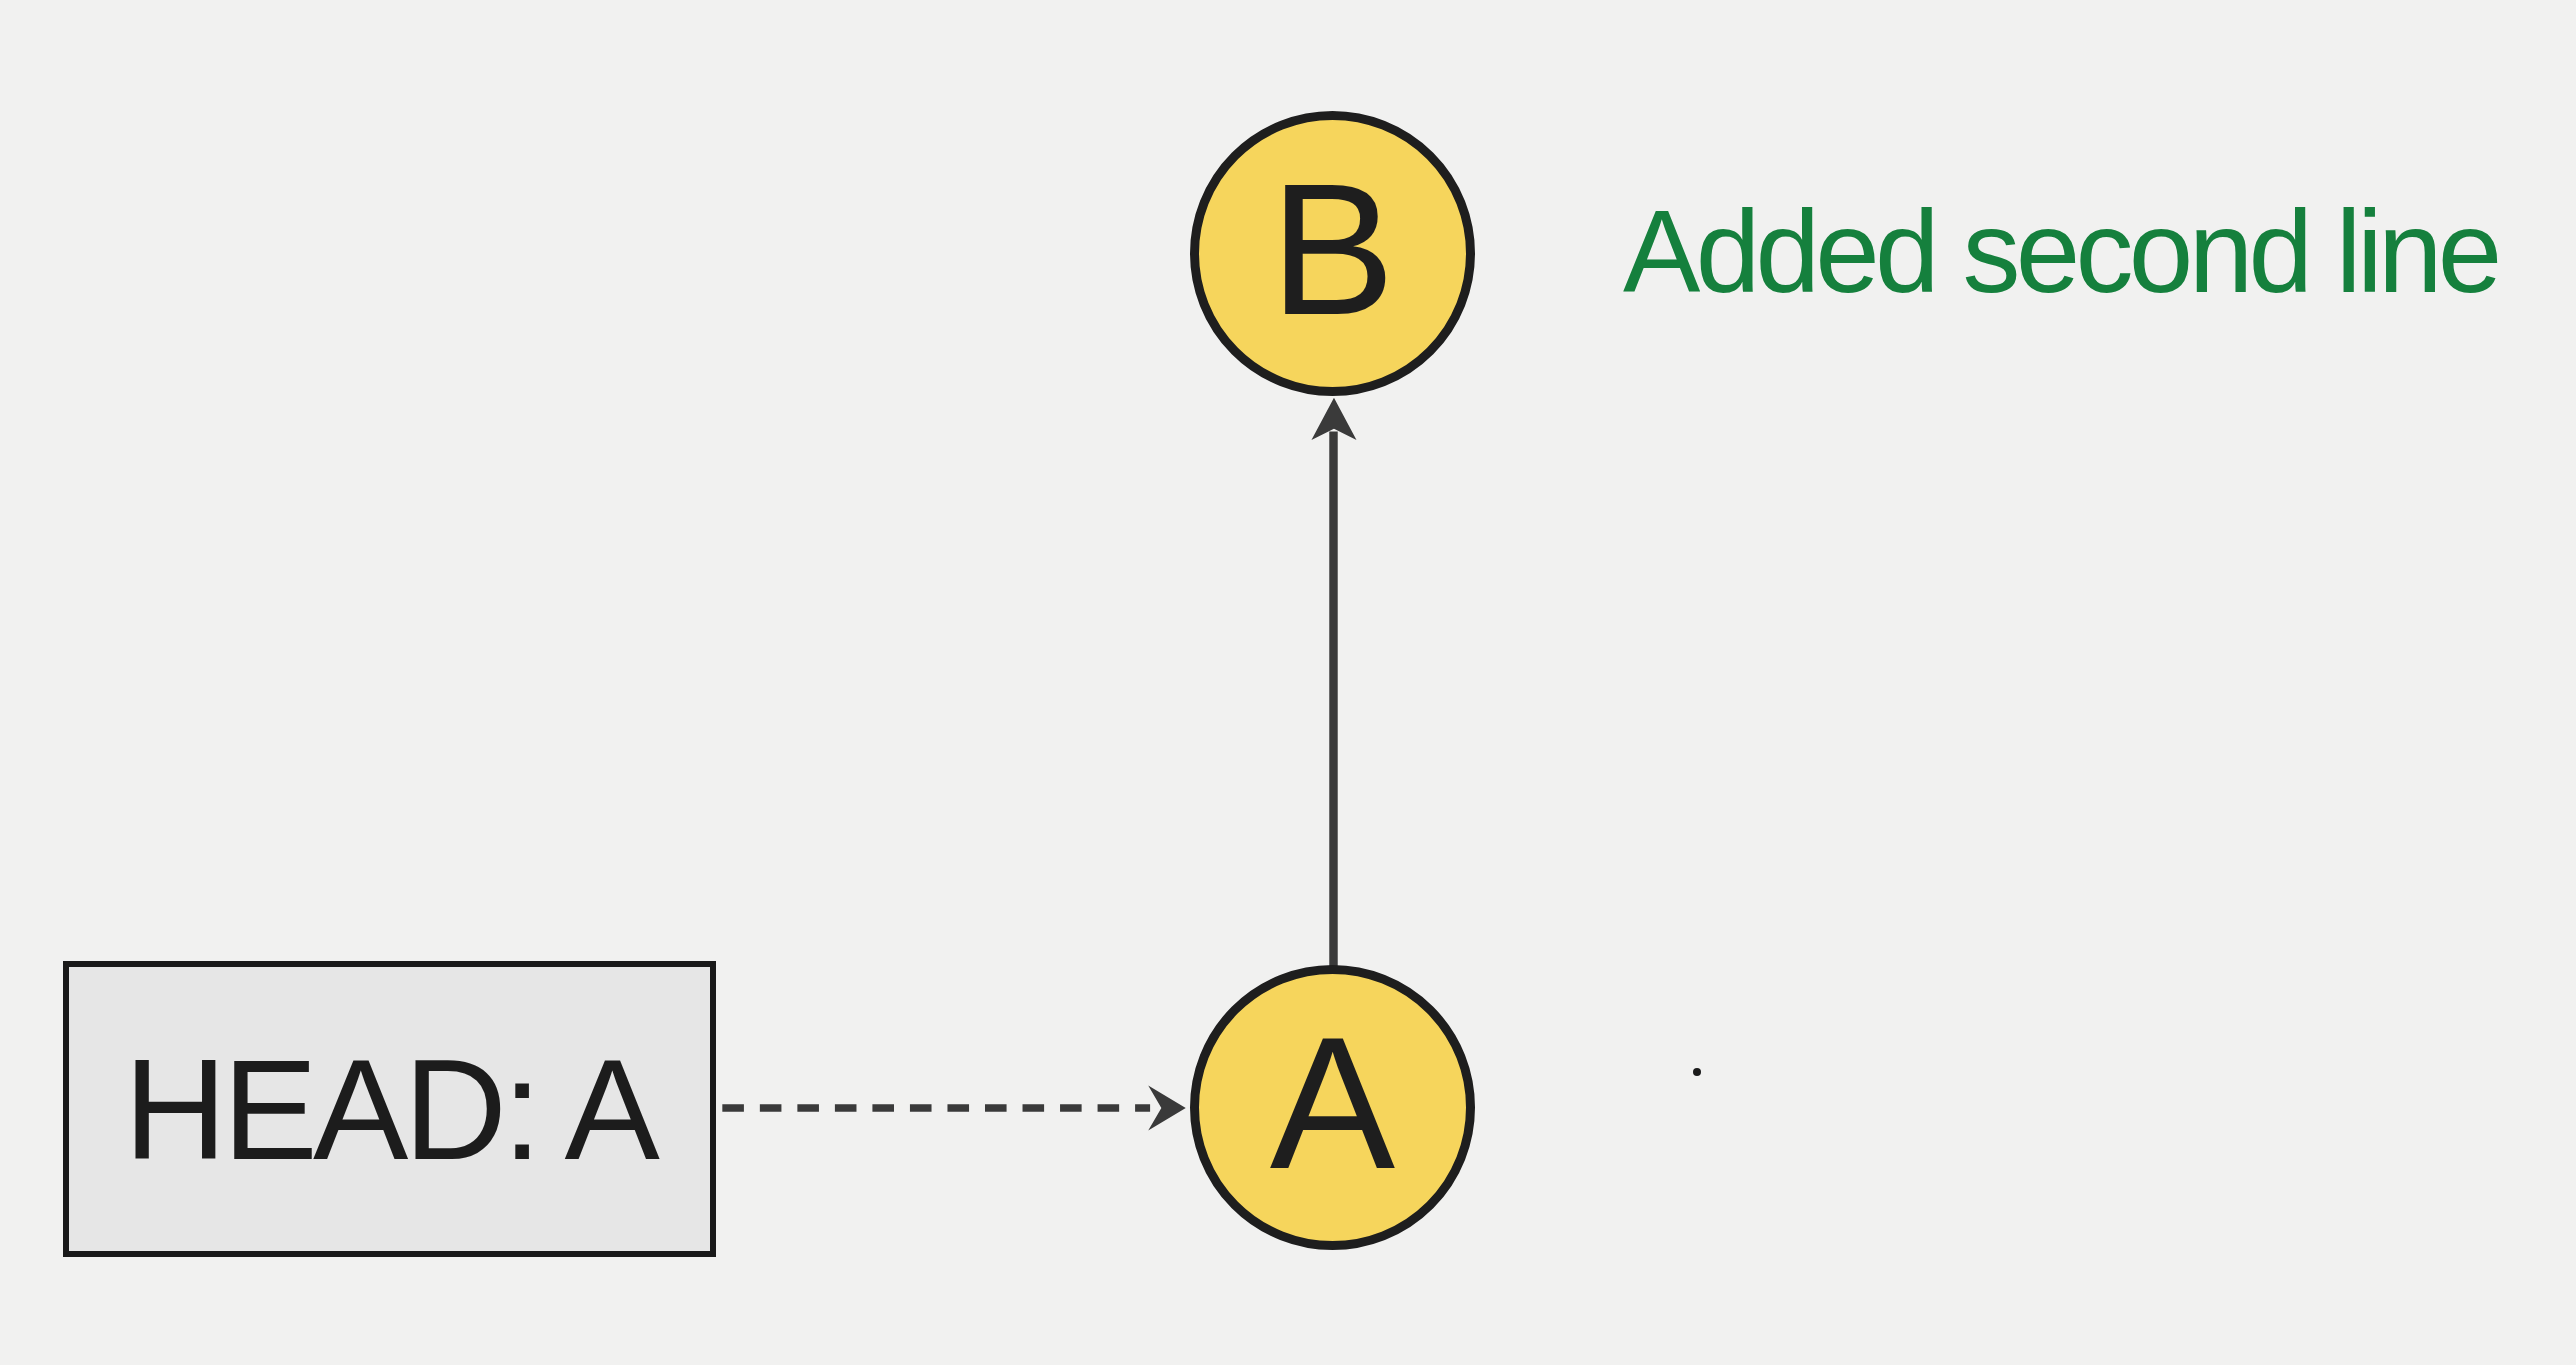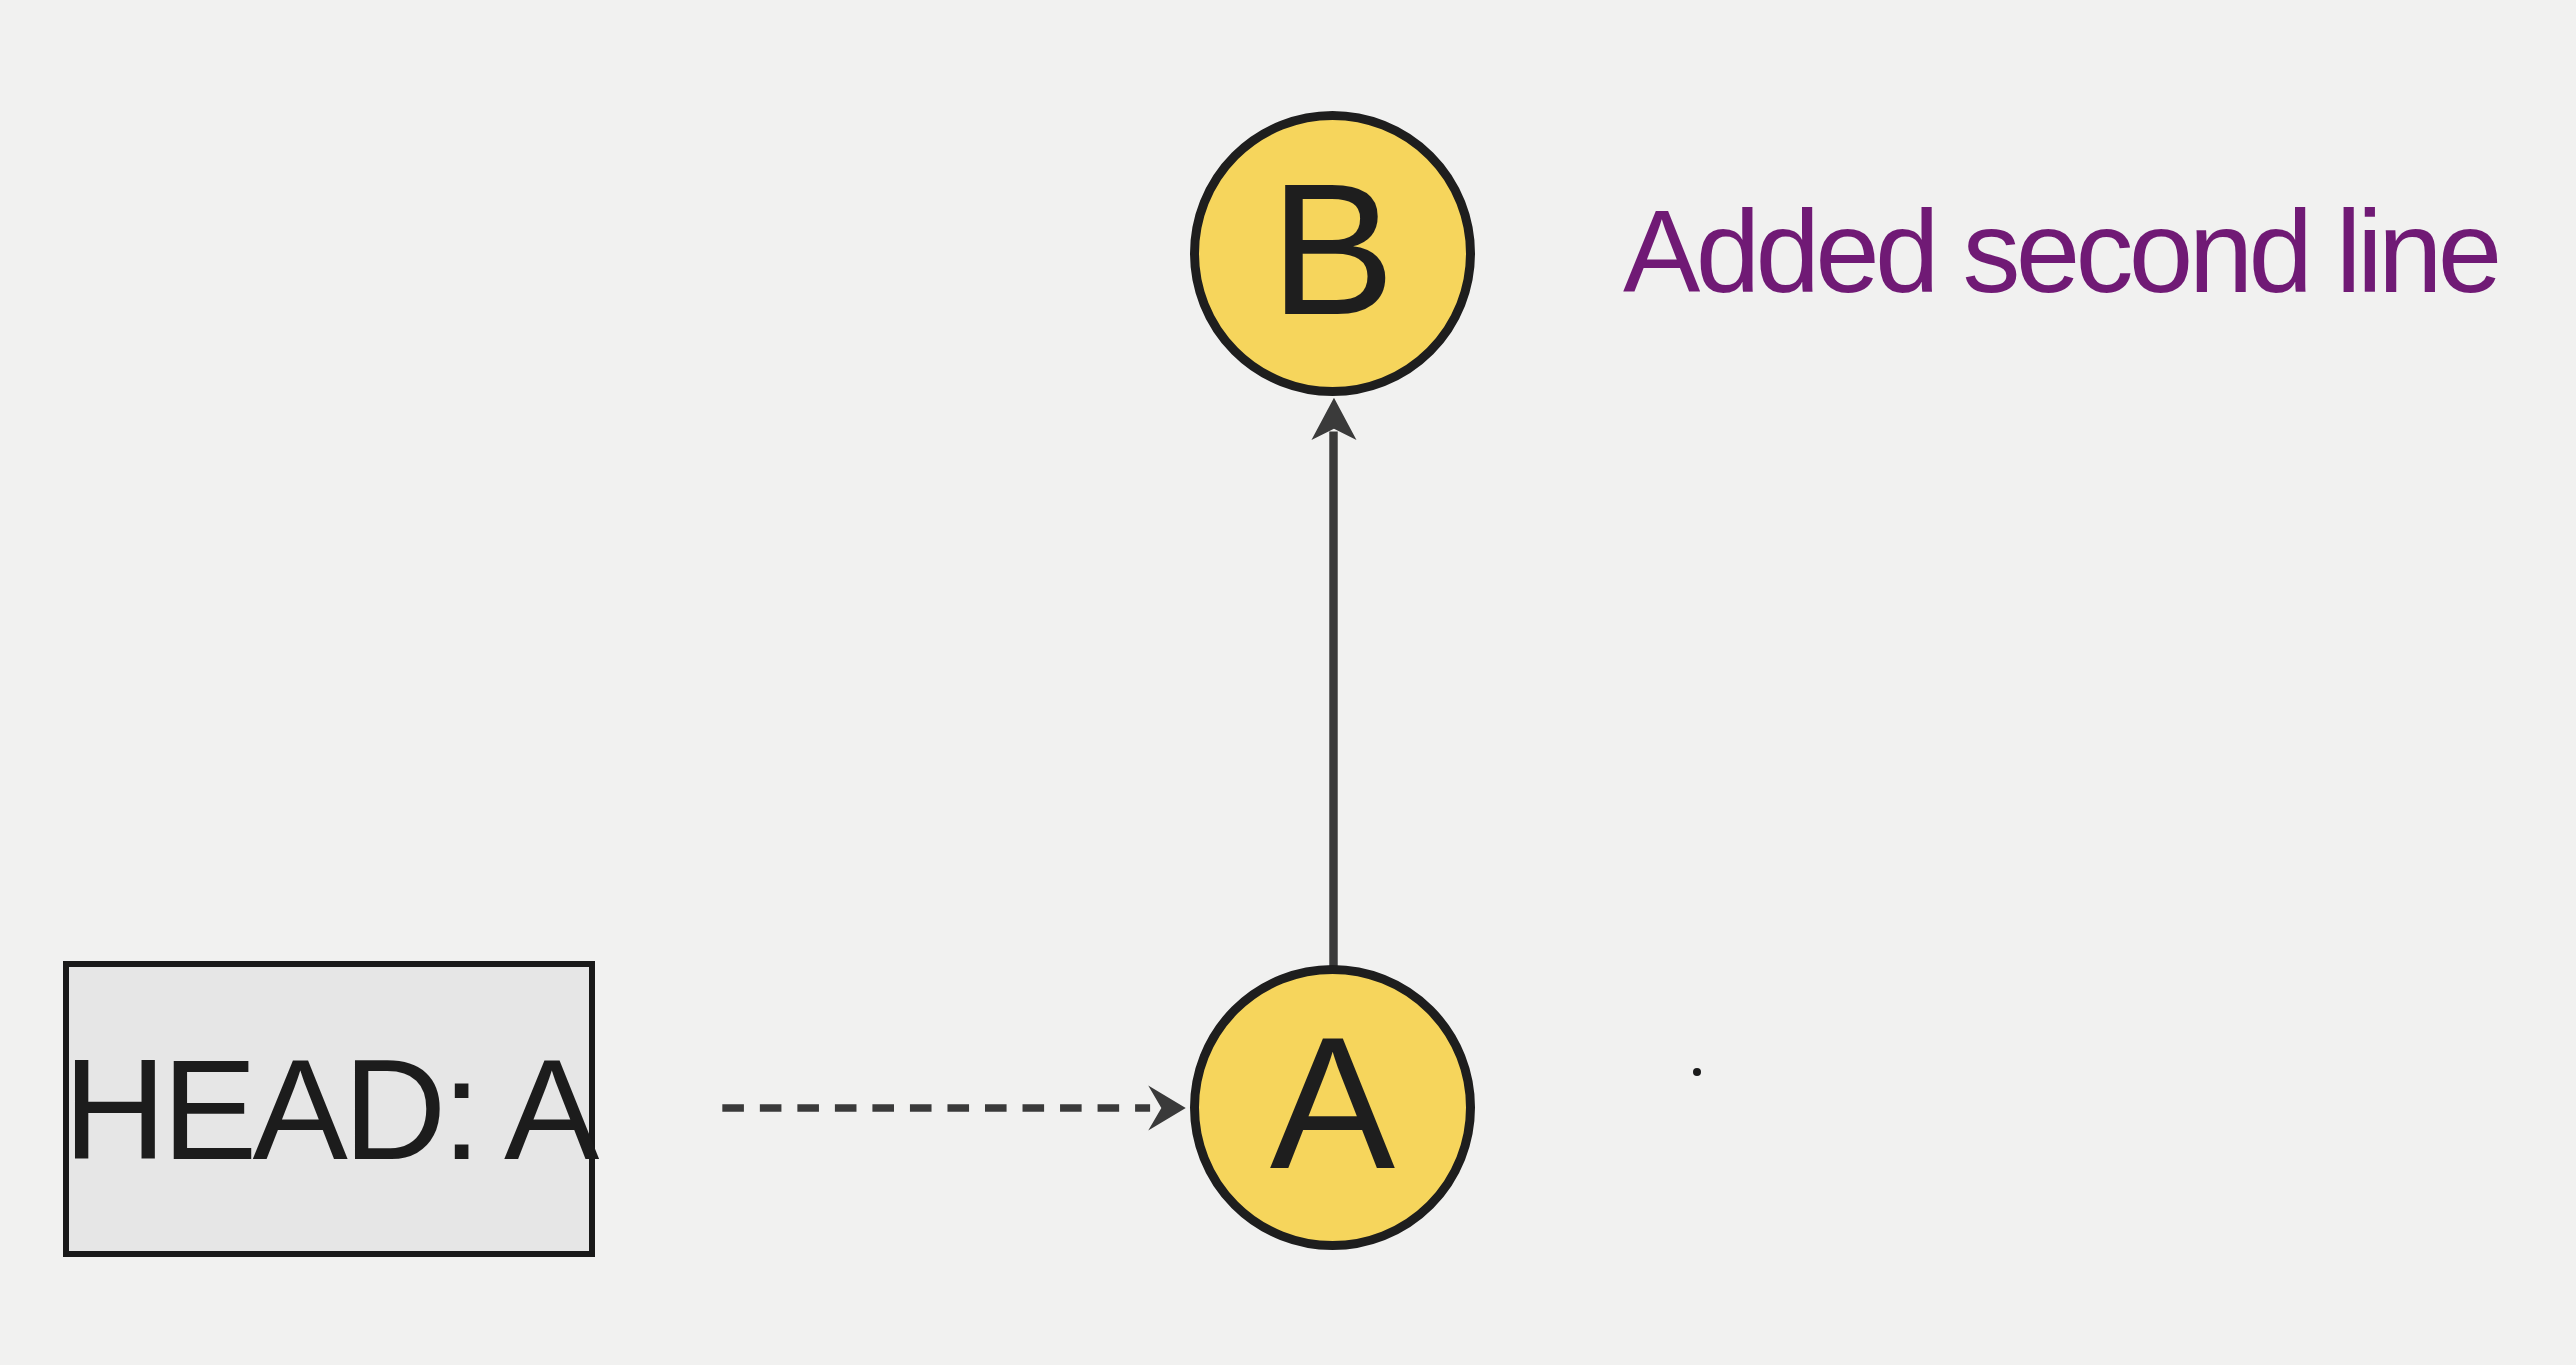--- a/index.html
+++ b/index.html
@@ -44,21 +44,21 @@
   .node-label {
     font-size: 188px;
     line-height: 1;
     color: #1E1E1E;
     padding-bottom: 9.4px;
   }
 
   .message {
     position: absolute;
     transform: translateY(-52%);
-    color: #701a75;
+    color: #15803d;
     white-space: nowrap;
     line-height: 1;
   }
   .message-b {
     left: 1623px;
     top: 254px;
     font-size: 116px;
     letter-spacing: -4.7px;
   }
   .message-a {
@@ -76,21 +76,21 @@
     height: 8.4px;
     border-radius: 50%;
     background: #1B1B1B;
   }
 
   .head-box {
     position: absolute;
     box-sizing: border-box;
     left: 63px;
     top: 961px;
-    width: 532px;
+    width: 653px;
     height: 296px;
     background: #E6E6E6;
     border: 6.6px solid #191919;
     display: flex;
     align-items: center;
     justify-content: center;
   }
 
   .head-label {
     font-size: 143px;

